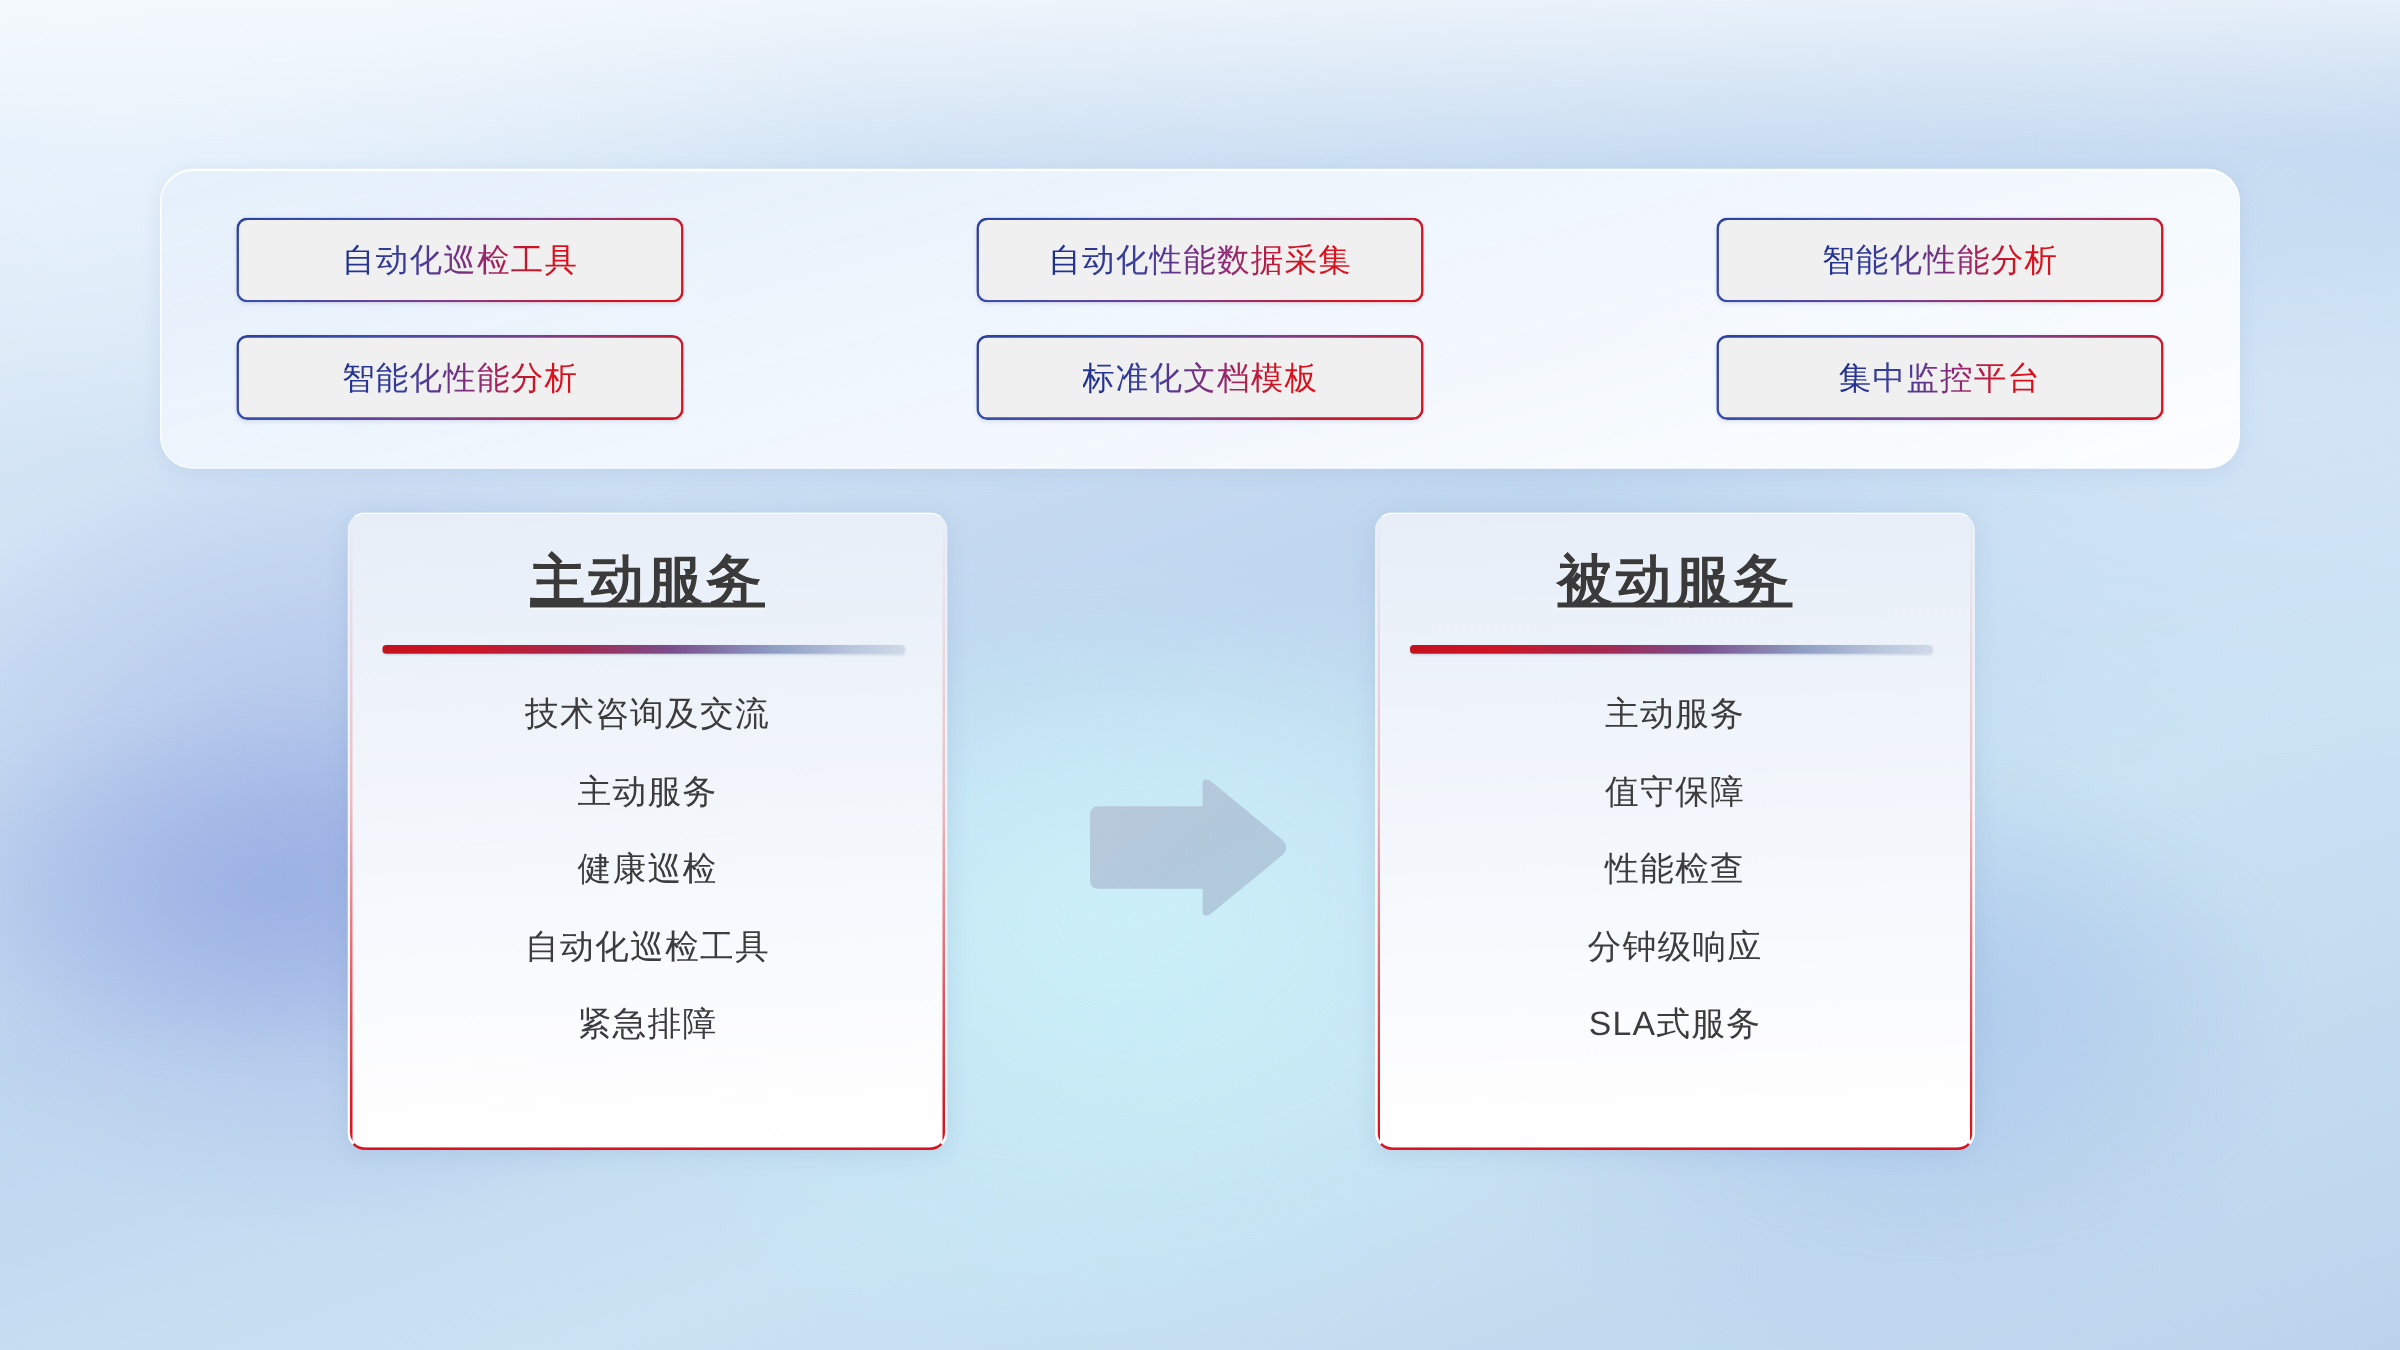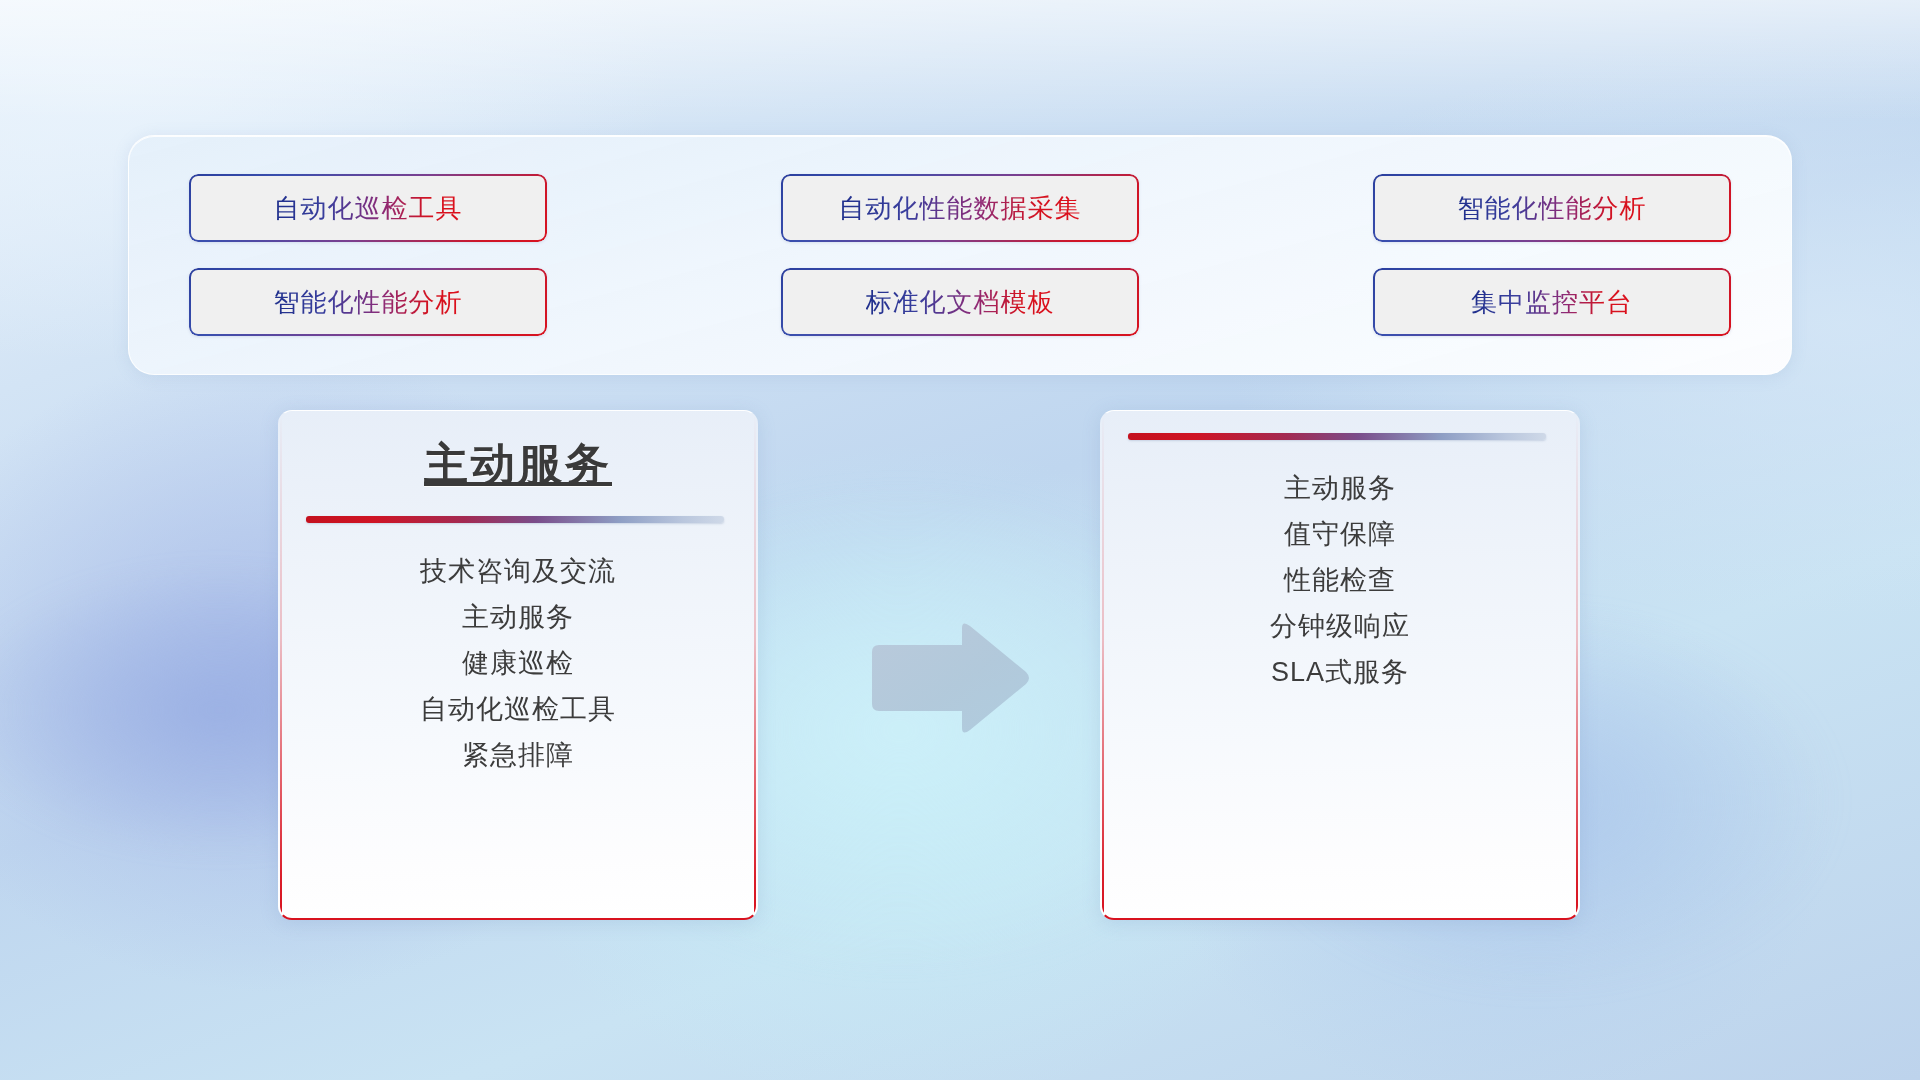--- a/index.html
+++ b/index.html
@@ -117,21 +117,21 @@
     height:7px;
     border-radius:3px;
     background:linear-gradient(90deg, #c4111e 0%, #cf1424 16%, #a32a52 38%, #7a4d8a 55%, #8e9ec4 75%, #b9c6dd 90%, #cfd9e8 100%);
     box-shadow:0 1px 2px rgba(120,140,175,0.3);
   }
   .card-list {
     list-style:none;
     margin-top:30px;
     display:flex; flex-direction:column;
     align-items:center;
-    gap:10px;
+    gap:26px;
   }
   .card-list-item {
     font-size:27px;
     color:#3c3c3c;
     letter-spacing:1px;
     white-space:nowrap;
   }
 
   
   #flow-arrow {
@@ -199,20 +199,21 @@
         <stop offset="100%" stop-color="#a7c1d6" stop-opacity="0.75"></stop>
       </linearGradient>
     </defs>
     <path d="M6 32 Q6 25 13 25 L96 25 L96 8 Q96 0 104 6 L160 52 Q166 58 160 64 L104 110 Q96 116 96 108 L96 91 L13 91 Q6 91 6 84 Z" fill="url(#arrowGrad)"></path>
   </svg>
 </div>
 
 <section class="service-card" id="card-reactive">
   <div class="card-edge-left"></div>
   <div class="card-edge-right"></div>
+  <h2 class="card-title">被动服务</h2>
   <div class="card-divider"></div>
   <ul class="card-list">
     <li class="card-list-item">主动服务</li>
     <li class="card-list-item">值守保障</li>
     <li class="card-list-item">性能检查</li>
     <li class="card-list-item">分钟级响应</li>
     <li class="card-list-item">SLA式服务</li>
   </ul>
 </section>
 

